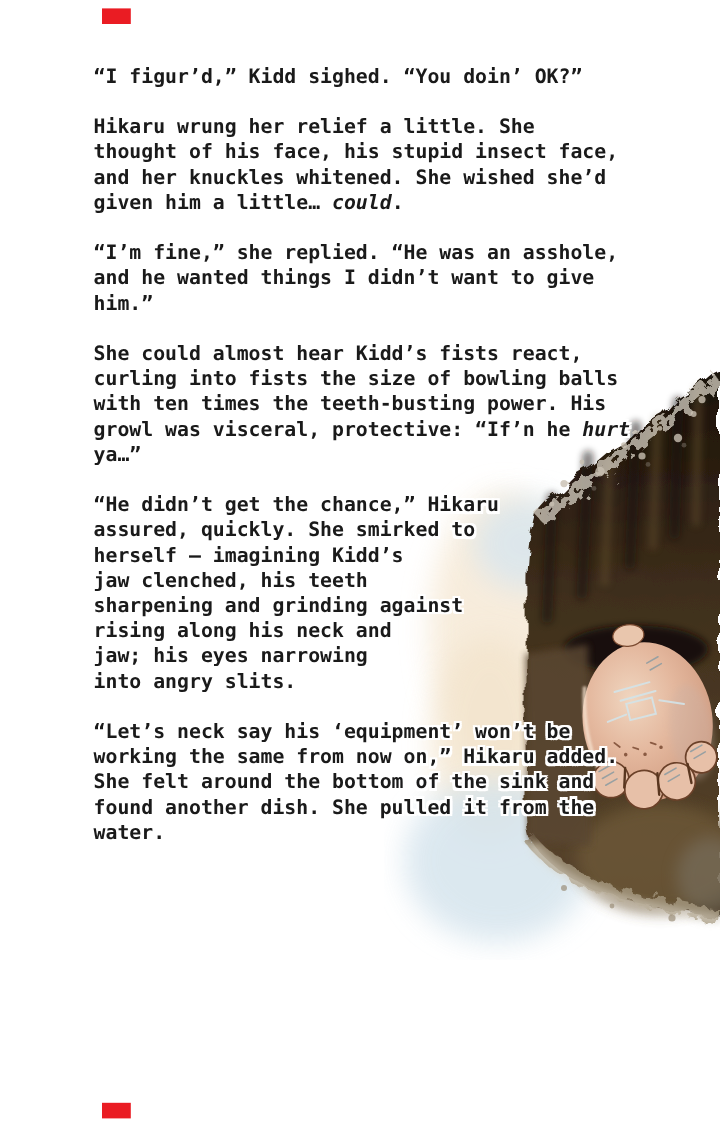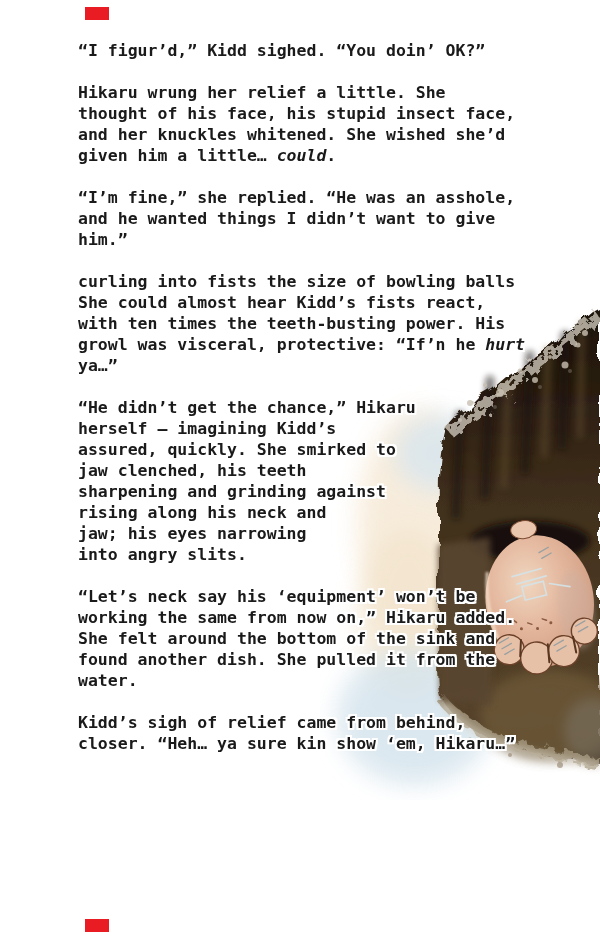--- a/index.html
+++ b/index.html
@@ -4,21 +4,21 @@
 <style>
   html,body{margin:0;padding:0;}
   body{
     width:600px;height:940px;
     background:#ffffff;
     position:relative;
     overflow:hidden;
     font-family:"DejaVu Sans Mono","Liberation Mono",monospace;
   }
   .story{
-    position:absolute;left:78px;top:40px;z-index:2;
+    position:absolute;left:78px;top:53px;z-index:2;
     color:#1a1a1a;
     font-size:16.5px;
     font-weight:700;
     line-height:21px;
     text-shadow:
       -2px -2px 0 #fff, 0 -2px 0 #fff, 2px -2px 0 #fff,
       -2px  0   0 #fff, 2px  0   0 #fff,
       -2px  2px 0 #fff, 0  2px 0 #fff, 2px  2px 0 #fff,
       -1px -1px 0 #fff, 1px -1px 0 #fff,
       -1px  1px 0 #fff, 1px  1px 0 #fff;
@@ -204,40 +204,36 @@
       <div class="line"><span>thought of his face, his stupid insect face,</span></div>
       <div class="line"><span>and her knuckles whitened. She wished she’d</span></div>
       <div class="line"><span>given him a little… </span><span class="italic">could</span><span>.</span></div>
     </div>
     <div class="paragraph">
       <div class="line"><span>“I’m fine,” she replied. “He was an asshole,</span></div>
       <div class="line"><span>and he wanted things I didn’t want to give</span></div>
       <div class="line"><span>him.”</span></div>
     </div>
     <div class="paragraph">
+      <div class="line"><span>She could almost hear Kidd’s fists react,</span></div>
       <div class="line"><span>curling into fists the size of bowling balls</span></div>
-      <div class="line"><span>She could almost hear Kidd’s fists react,</span></div>
       <div class="line"><span>with ten times the teeth-busting power. His</span></div>
       <div class="line"><span>growl was visceral, protective: “If’n he </span><span class="italic">hurt</span></div>
       <div class="line"><span>ya…”</span></div>
     </div>
     <div class="paragraph">
       <div class="line"><span>“He didn’t get the chance,” Hikaru</span></div>
+      <div class="line"><span>assured, quickly. She smirked to</span></div>
       <div class="line"><span>herself – imagining Kidd’s</span></div>
-      <div class="line"><span>assured, quickly. She smirked to</span></div>
       <div class="line"><span>jaw clenched, his teeth</span></div>
       <div class="line"><span>sharpening and grinding against</span></div>
       <div class="line"><span>rising along his neck and</span></div>
       <div class="line"><span>jaw; his eyes narrowing</span></div>
       <div class="line"><span>into angry slits.</span></div>
     </div>
     <div class="paragraph">
       <div class="line"><span>“Let’s neck say his ‘equipment’ won’t be</span></div>
       <div class="line"><span>working the same from now on,” Hikaru added.</span></div>
       <div class="line"><span>She felt around the bottom of the sink and</span></div>
       <div class="line"><span>found another dish. She pulled it from the</span></div>
       <div class="line"><span>water.</span></div>
     </div>
-    <div class="paragraph">
-      <div class="line"><span>Kidd’s sigh of relief came from behind,</span></div>
-      <div class="line"><span>closer. “Heh… ya sure kin show ‘em, Hikaru…”</span></div>
-    </div>
   </div>
 
 </body></html>

